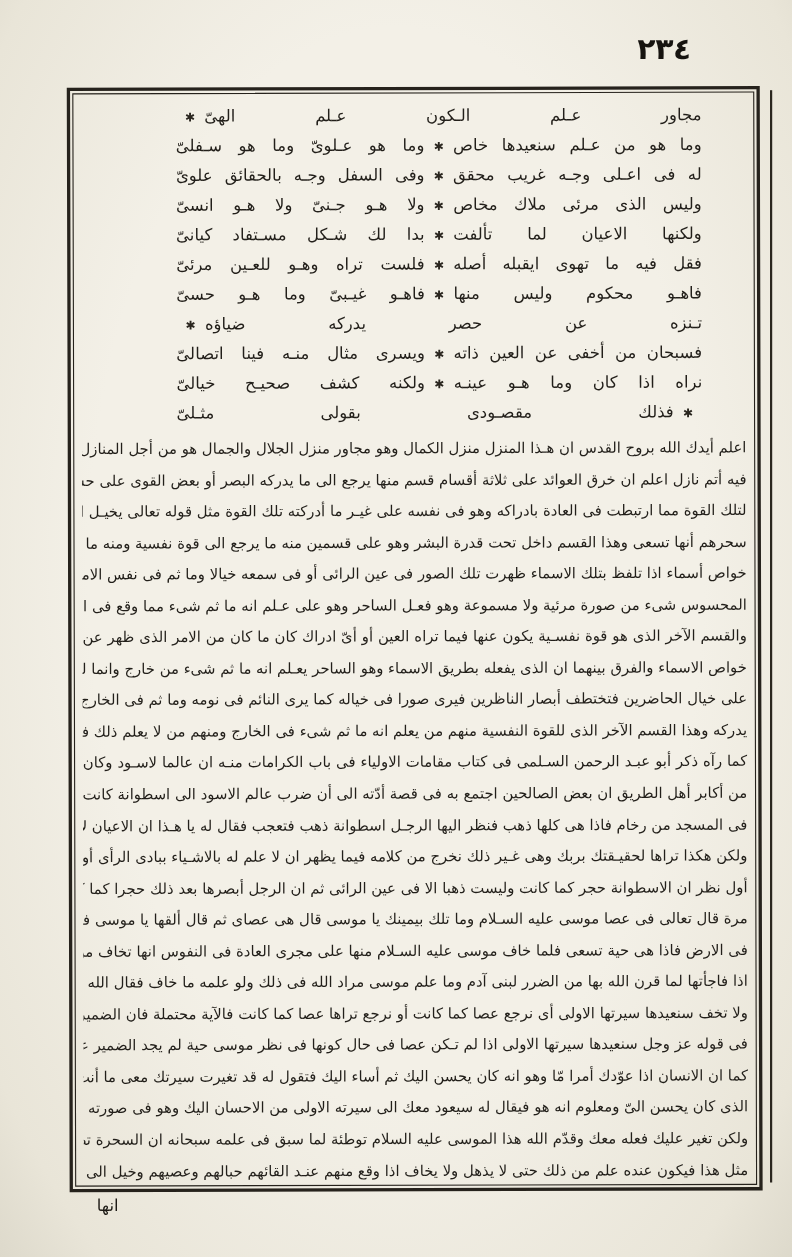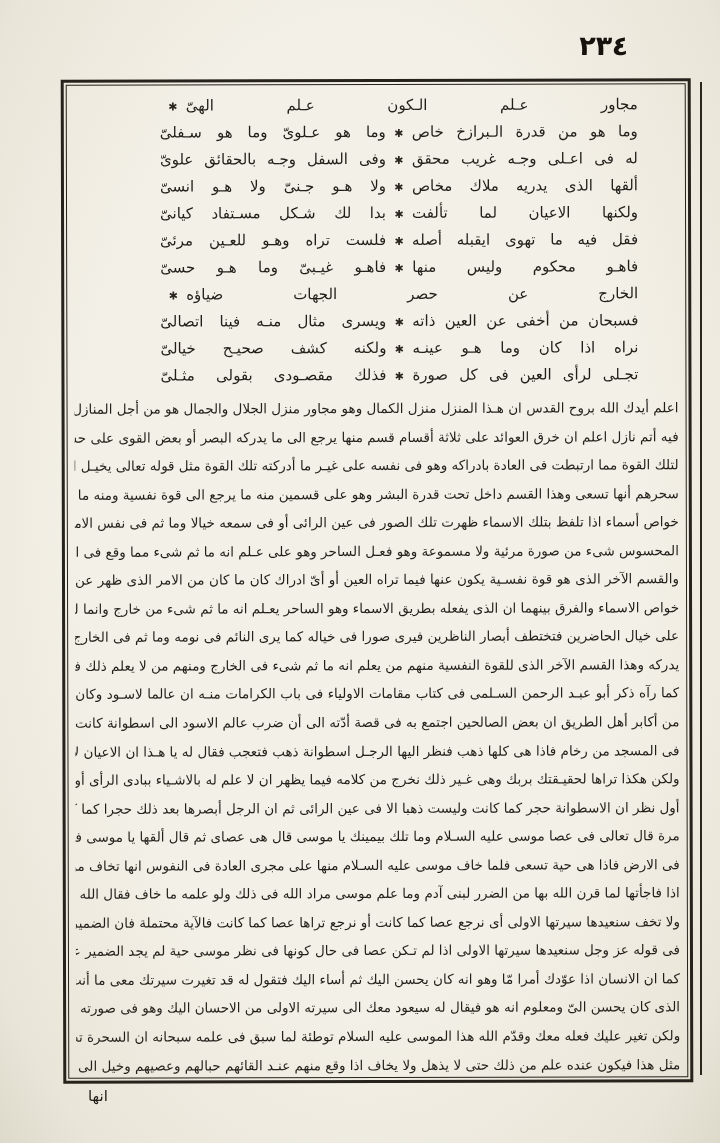--- a/index.html
+++ b/index.html
@@ -94,65 +94,64 @@
 
   <div class="frame">
     <div class="frame-in">
 
       <div class="poem">
         <div class="verse">
             <span class="hemi">مجاور عـلم الـكون عـلم الهىّ</span>
             <span class="sep">✱</span>
           </div>
         <div class="verse">
-            <span class="hemi">وما هو من قدرة الـبرازخ خاص</span>
+            <span class="hemi">وما هو من عـلم سنعيدها خاص</span>
             <span class="sep">✱</span>
             <span class="hemi">وما هو عـلوىّ وما هو سـفلىّ</span>
           </div>
         <div class="verse">
             <span class="hemi">له فى اعـلى وجـه غريب محقق</span>
             <span class="sep">✱</span>
             <span class="hemi">وفى السفل وجـه بالحقائق علوىّ</span>
           </div>
         <div class="verse">
-            <span class="hemi">ألقها الذى يدريه ملاك مخاص</span>
+            <span class="hemi">وليس الذى مرئى ملاك مخاص</span>
             <span class="sep">✱</span>
             <span class="hemi">ولا هـو جـنىّ ولا هـو انسىّ</span>
           </div>
         <div class="verse">
             <span class="hemi">ولكنها الاعيان لما تألفت</span>
             <span class="sep">✱</span>
             <span class="hemi">بدا لك شـكل مسـتفاد كيانىّ</span>
           </div>
         <div class="verse">
             <span class="hemi">فقل فيه ما تهوى ايقبله أصله</span>
             <span class="sep">✱</span>
             <span class="hemi">فلست تراه وهـو للعـين مرئىّ</span>
           </div>
         <div class="verse">
             <span class="hemi">فاهـو محكوم وليس منها</span>
             <span class="sep">✱</span>
             <span class="hemi">فاهـو غيـبىّ وما هـو حسىّ</span>
           </div>
         <div class="verse">
-            <span class="hemi">الخارج عن حصر الجهات ضياؤه</span>
+            <span class="hemi">تـنزه عن حصر يدركه ضياؤه</span>
             <span class="sep">✱</span>
           </div>
         <div class="verse">
             <span class="hemi">فسبحان من أخفى عن العين ذاته</span>
             <span class="sep">✱</span>
             <span class="hemi">ويسرى مثال منـه فينا اتصالىّ</span>
           </div>
         <div class="verse">
             <span class="hemi">نراه اذا كان وما هـو عينـه</span>
             <span class="sep">✱</span>
             <span class="hemi">ولكنه كشف صحيـح خيالىّ</span>
           </div>
         <div class="verse">
-            <span class="hemi">تجـلى لرأى العين فى كل صورة</span>
             <span class="sep">✱</span>
             <span class="hemi">فذلك مقصـودى بقولى مثـلىّ</span>
           </div>
       </div>
 
       <div class="prose">
         <div class="prose-line">اعلم أيدك الله بروح القدس ان هـذا المنزل منزل الكمال وهو مجاور منزل الجلال والجمال هو من أجل المنازل والنازل</div>
         <div class="prose-line">فيه أتم نازل اعلم ان خرق العوائد على ثلاثة أقسام قسم منها يرجع الى ما يدركه البصر أو بعض القوى على حسب ما يظهر</div>
         <div class="prose-line">لتلك القوة مما ارتبطت فى العادة بادراكه وهو فى نفسه على غيـر ما أدركته تلك القوة مثل قوله تعالى يخيـل اليه من</div>
         <div class="prose-line">سحرهم أنها تسعى وهذا القسم داخل تحت قدرة البشر وهو على قسمين منه ما يرجع الى قوة نفسية ومنه ما يرجع الى</div>

